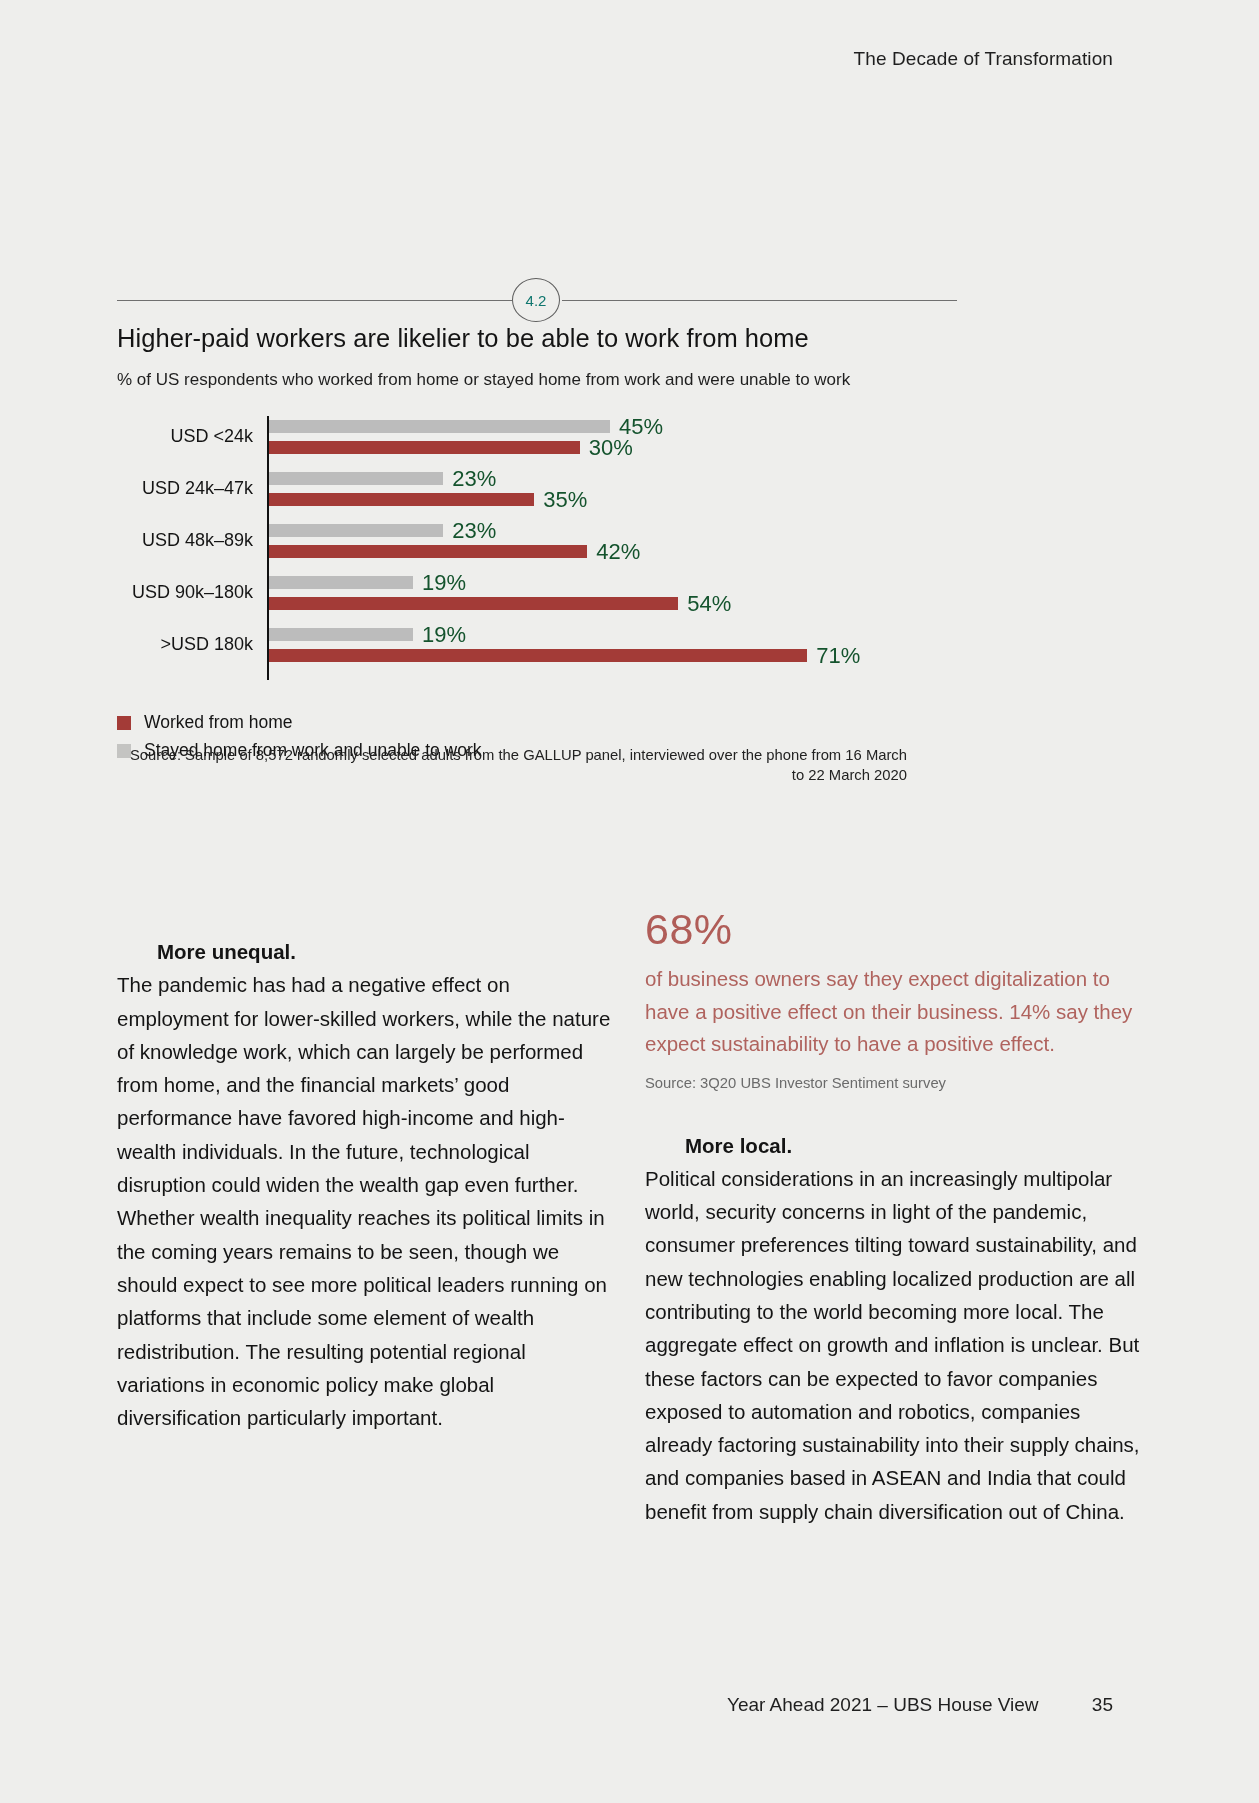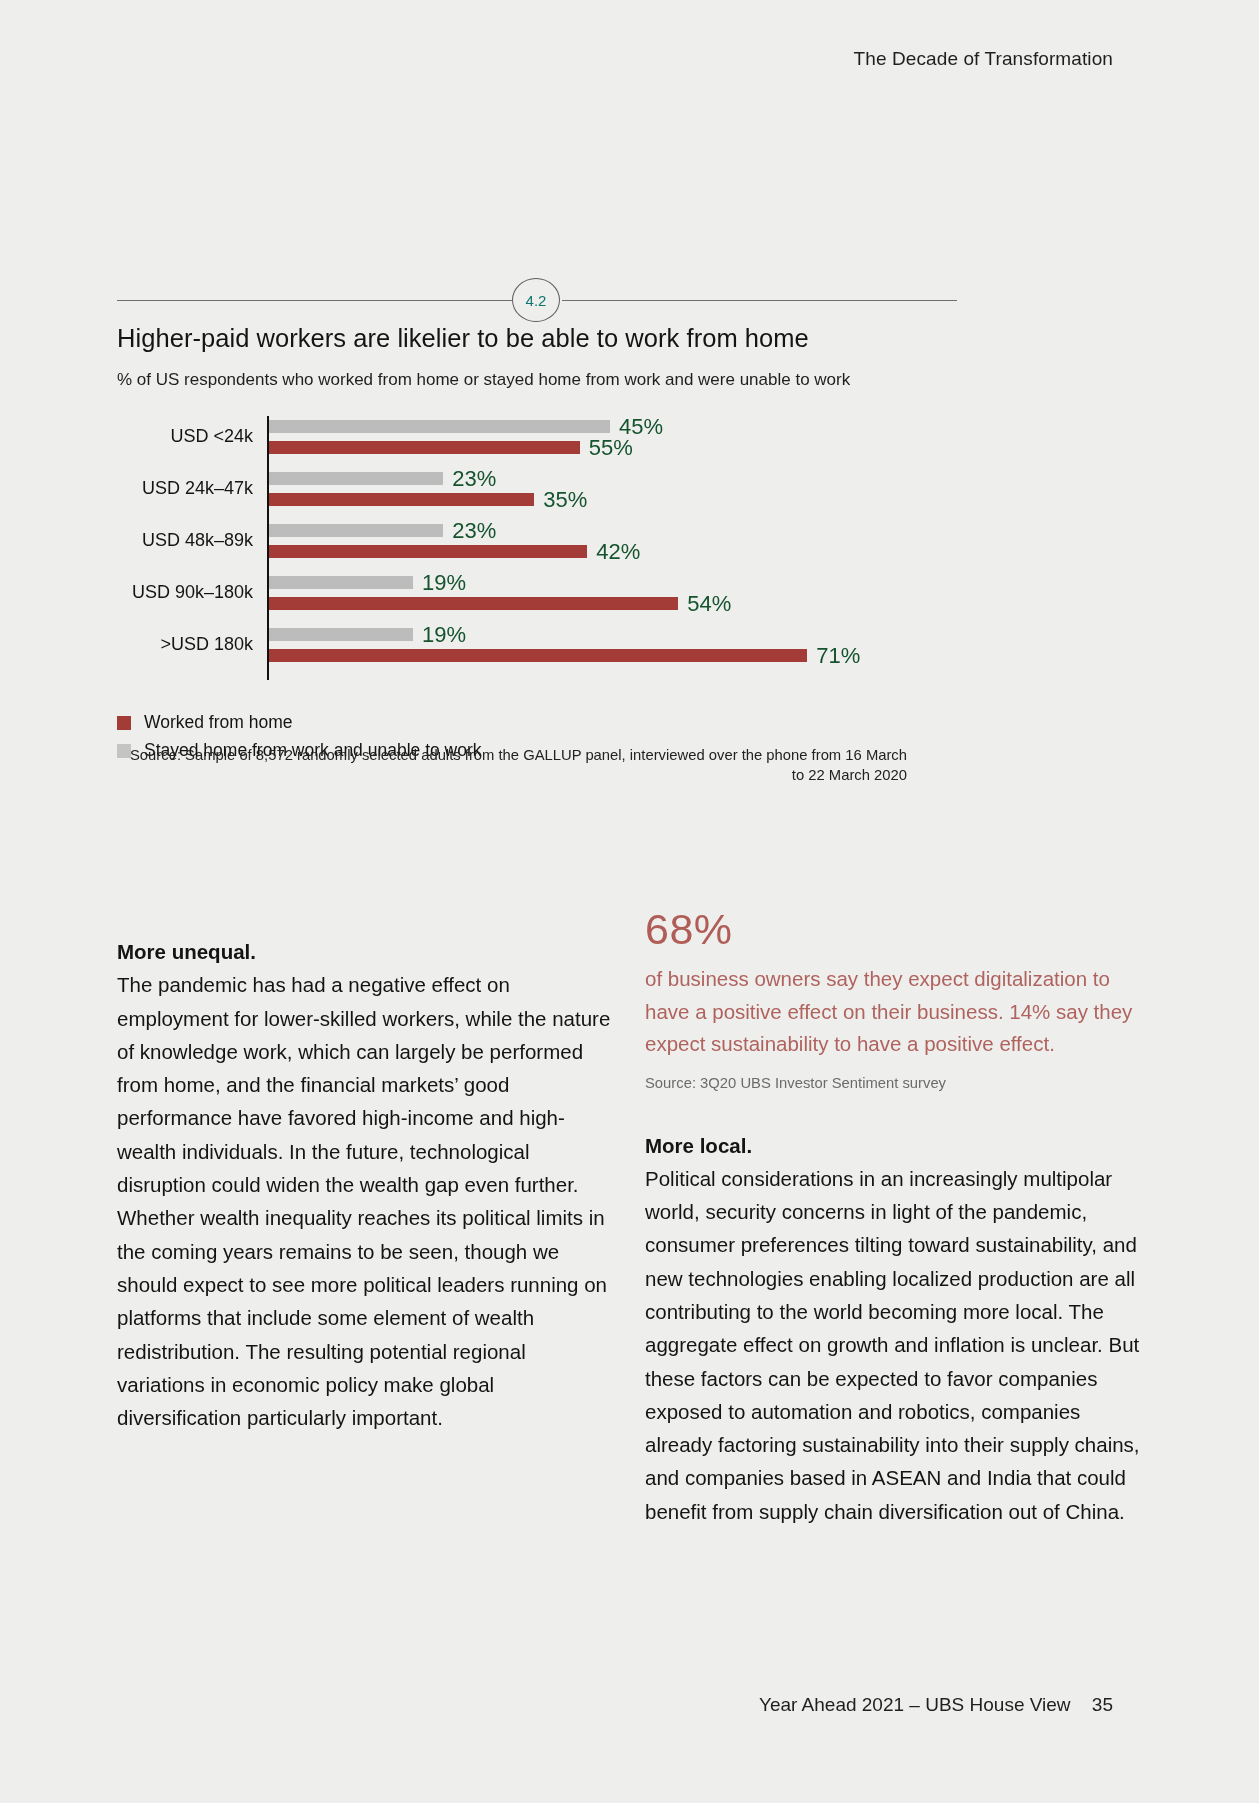--- a/index.html
+++ b/index.html
@@ -192,20 +192,21 @@
     left: 645px;
     top: 908px;
     width: 500px;
     font-size: 20.5px;
     line-height: 33.3px;
     color: #141414;
   }
   .para-head {
     font-weight: bold;
     display: block;
+    margin-left: 40px;
   }
   .para-body { display: block; }
 
   
   .pullquote-number {
     font-size: 43px;
     color: #b05d58;
     line-height: 1;
     letter-spacing: .5px;
     display: block;
@@ -228,21 +229,21 @@
 
   
   .footer {
     position: absolute;
     right: 146px;
     top: 1694px;
     font-size: 19px;
     color: #1f1f1f;
     white-space: nowrap;
   }
-  .footer-page { margin-left: 16px; }
+  .footer-page { margin-left: 48px; }
 </style>
 </head>
 <body>
 
 <div class="page">
 
   <div class="running-header">The Decade of Transformation</div>
 
   <div class="exhibit-rule">
     <div class="line left"></div>
@@ -257,21 +258,21 @@
     <div class="chart-axis"></div>
     <div id="chart-categories">
         <div class="cat-group" style="top: 0px;">
           <div class="cat-label">USD &lt;24k</div>
           <div class="bar-row upper">
             <div class="bar gray" style="width: 341.1px;"></div>
             <div class="bar-value" style="left: 350.1px;">45%</div>
           </div>
           <div class="bar-row lower">
             <div class="bar red" style="width: 310.78px;"></div>
-            <div class="bar-value" style="left: 319.78px;">55%</div>
+            <div class="bar-value" style="left: 319.78px;">30%</div>
           </div>
         </div>
         <div class="cat-group" style="top: 52px;">
           <div class="cat-label">USD 24k–47k</div>
           <div class="bar-row upper">
             <div class="bar gray" style="width: 174.34px;"></div>
             <div class="bar-value" style="left: 183.34px;">23%</div>
           </div>
           <div class="bar-row lower">
             <div class="bar red" style="width: 265.3px;"></div>

